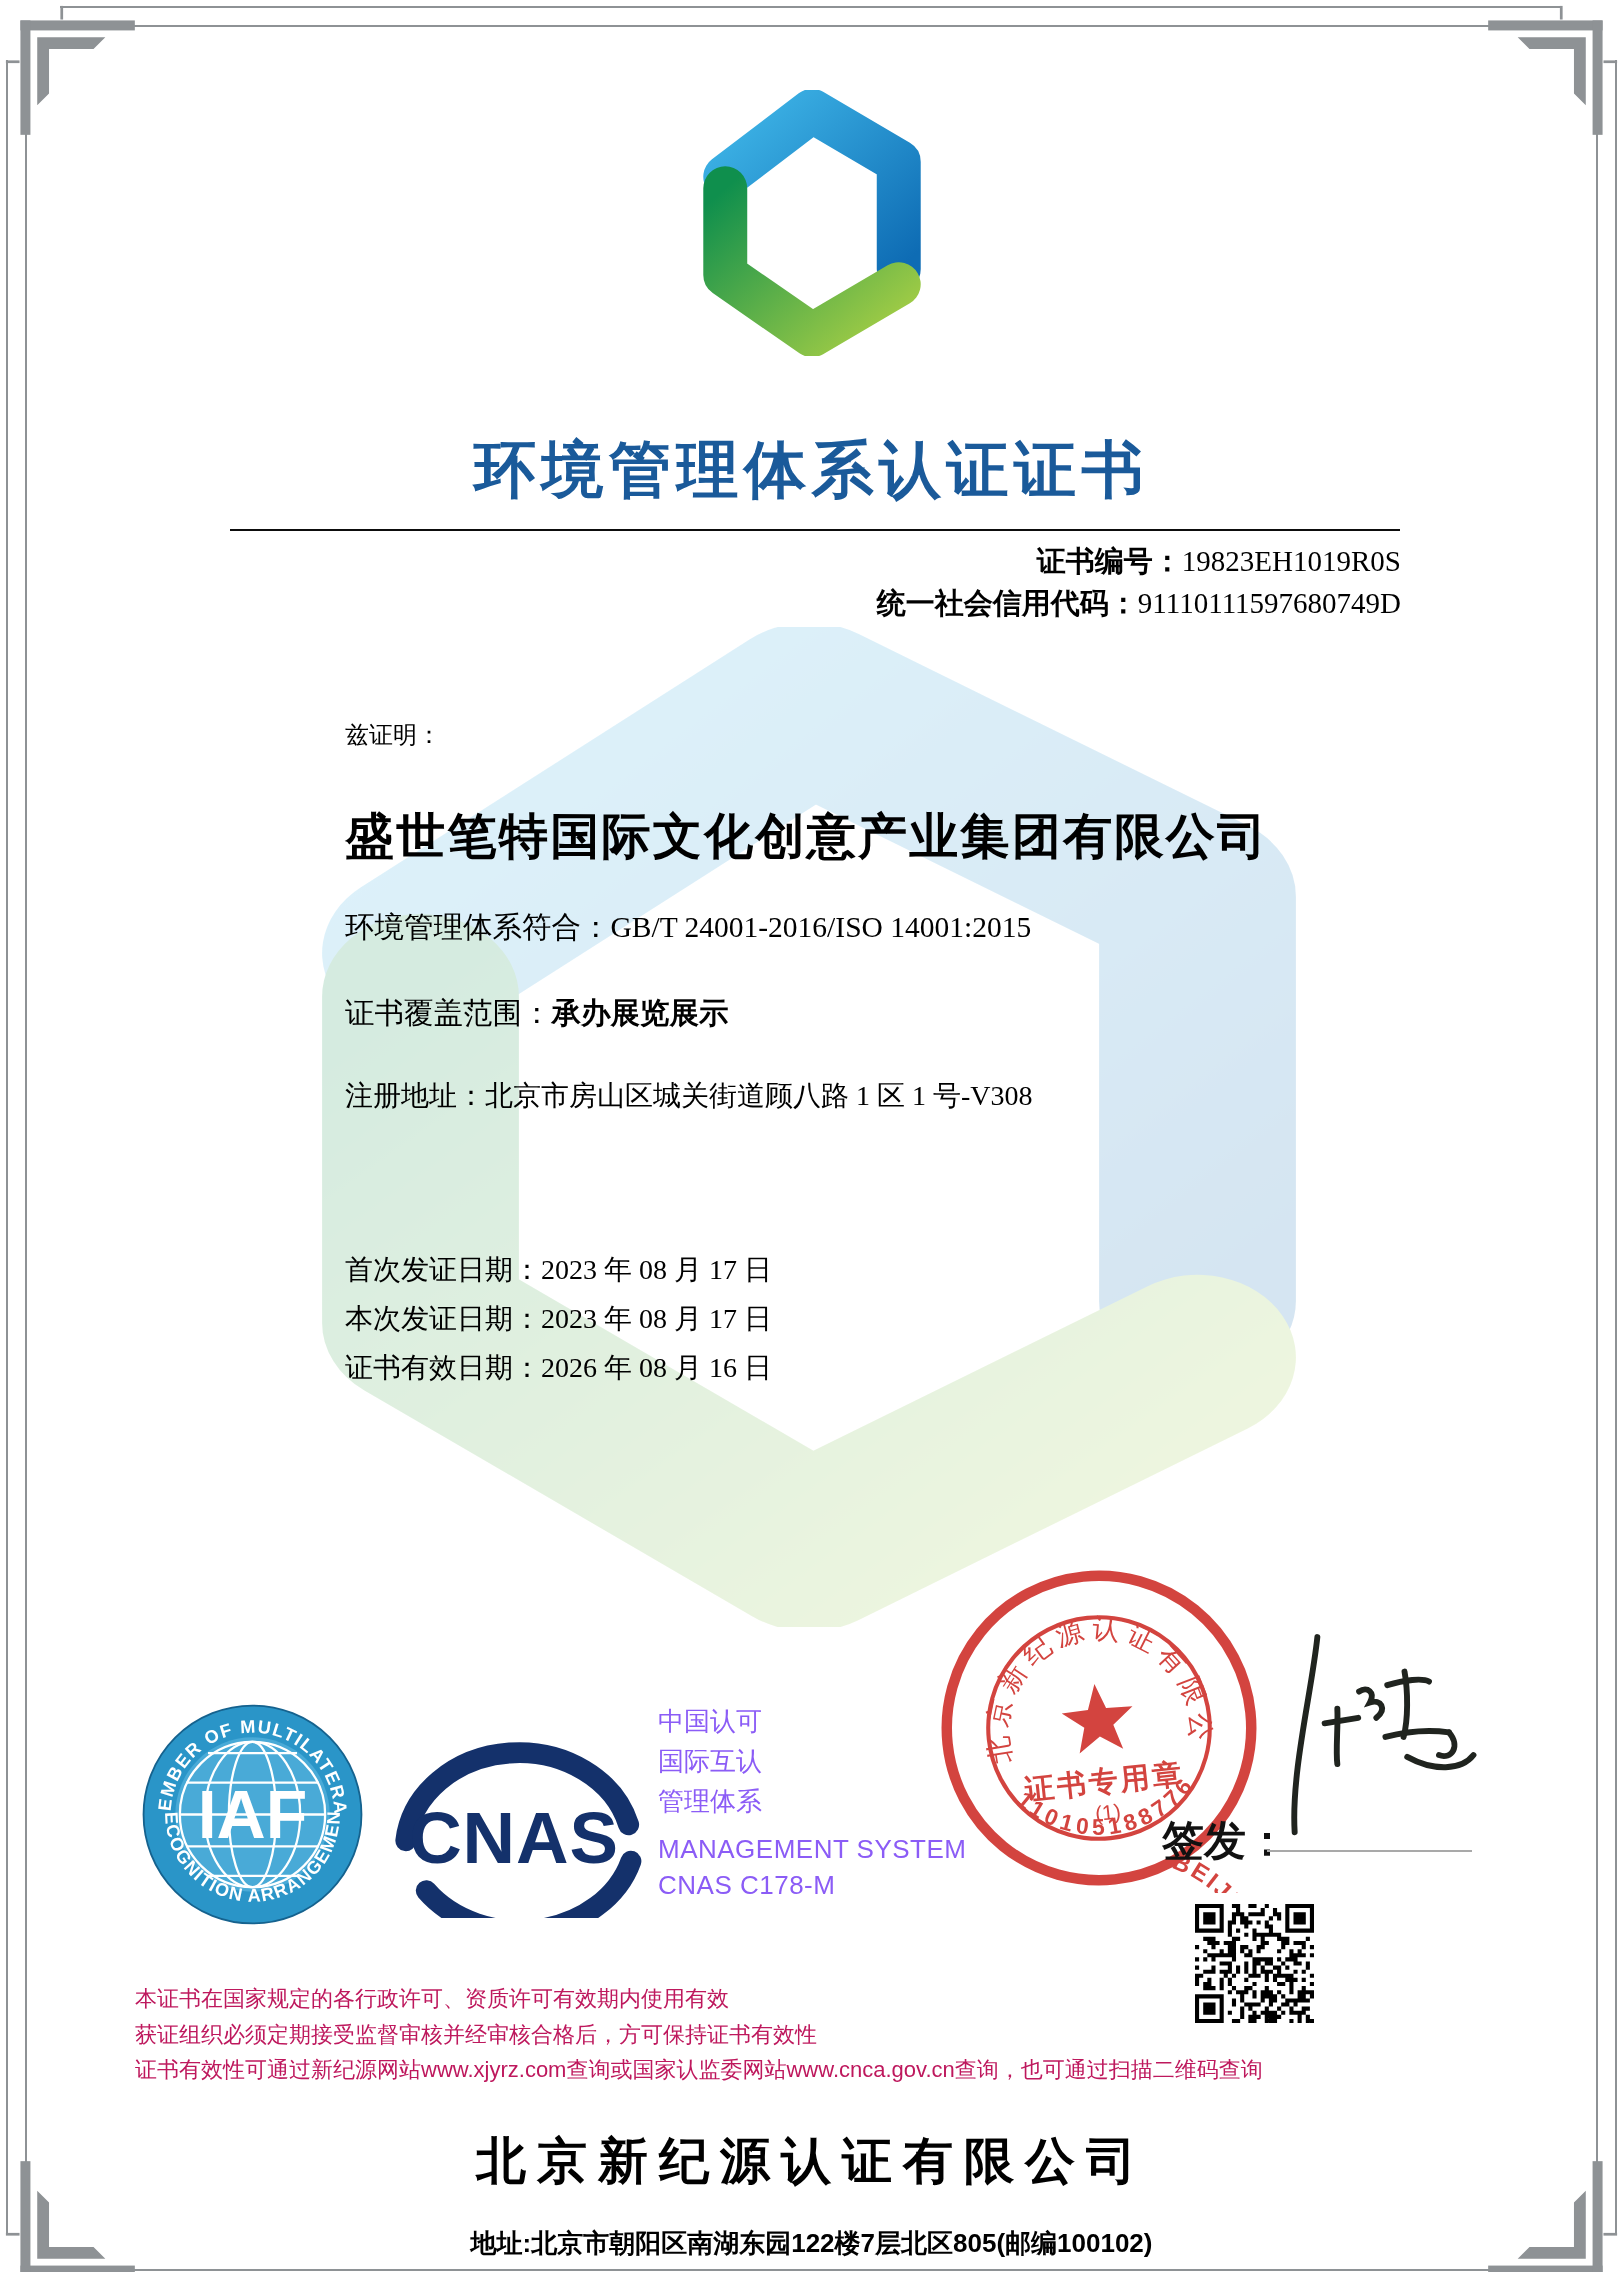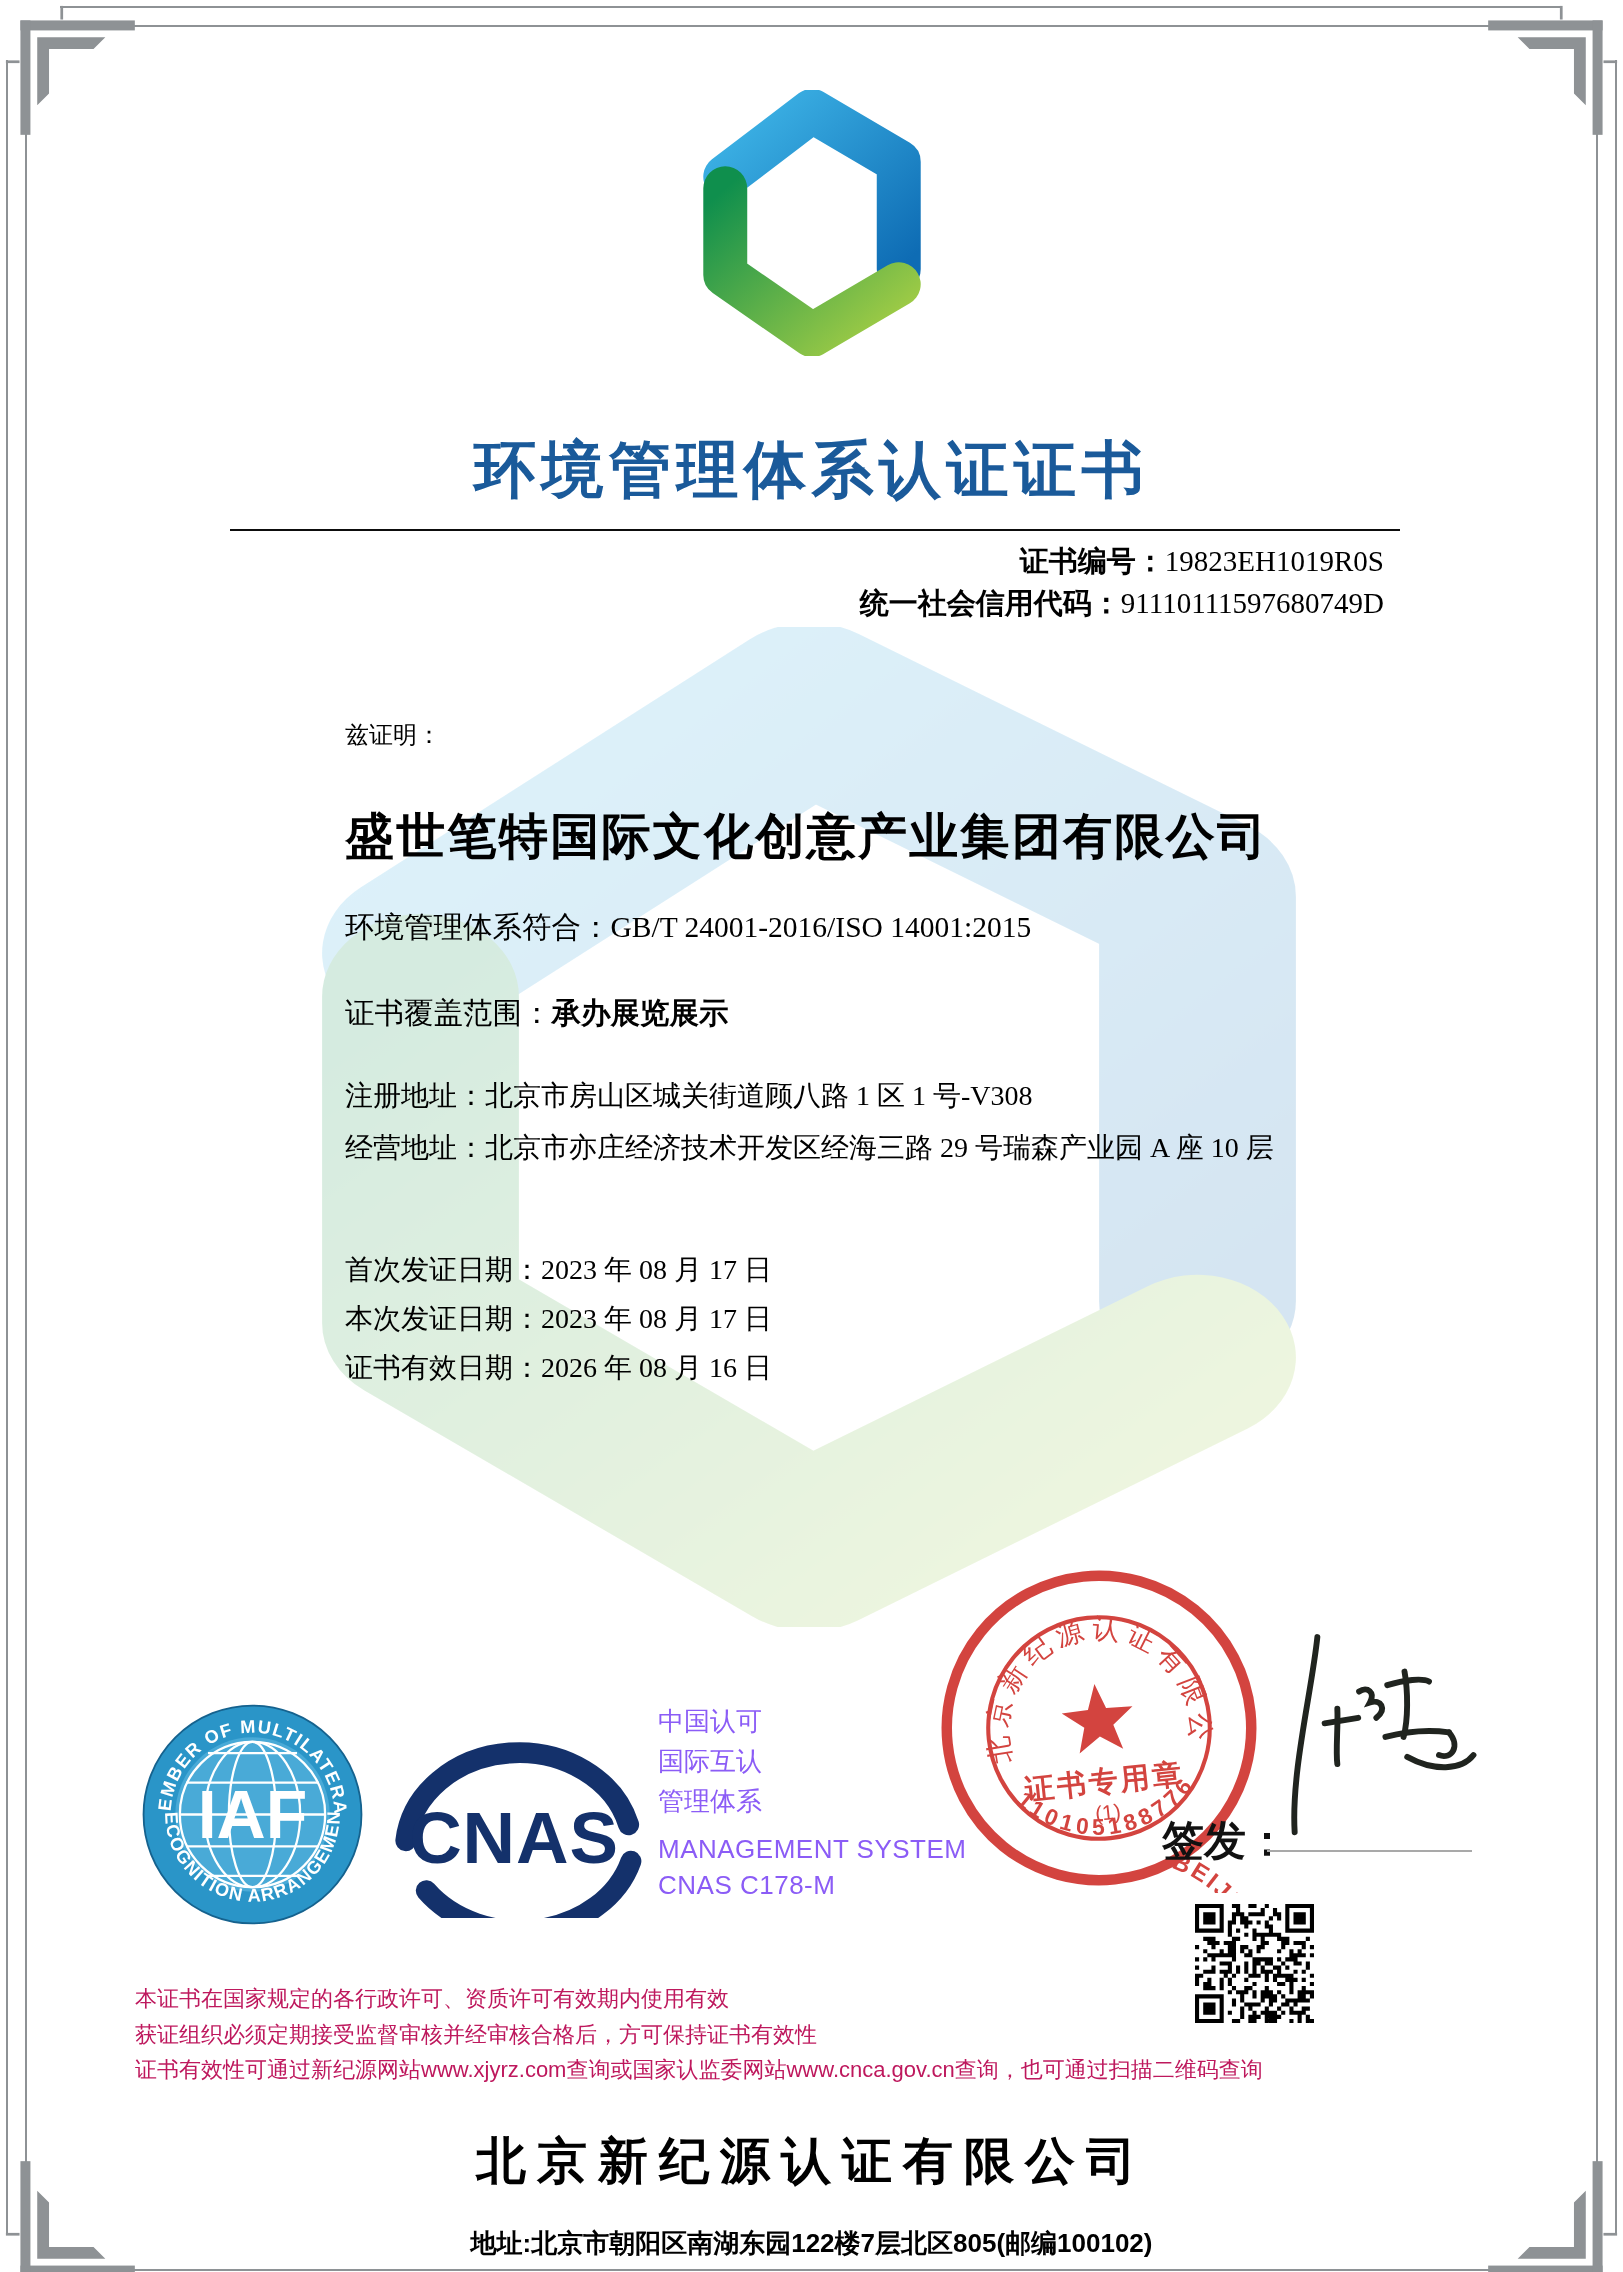--- a/index.html
+++ b/index.html
@@ -9,21 +9,21 @@
   .nowrap{white-space:nowrap;}
   .hei{font-family:"Liberation Sans","DejaVu Sans",sans-serif;}
   .center{left:0;width:100%;text-align:center;}
   
   .frame-line{background:#8e9295;}
   #inner-rect{left:25px;top:25px;right:25px;bottom:25px;border:2.7px solid #8e9295;}
   .corner{width:227px;height:227px;}
   
   #title{top:428px;font-size:62px;font-weight:bold;letter-spacing:5.5px;color:#1a5a9a;}
   #title-rule{left:230px;top:529px;width:1170px;height:2.3px;background:#0d0d0d;}
-  .meta-line{right:239px;font-size:29px;text-align:left;}
+  .meta-line{right:222px;font-size:29px;text-align:left;}
   .meta-label{font-weight:bold;}
   #attest{left:345px;top:719px;font-size:24px;}
   #company{left:345px;top:804px;font-size:49px;font-weight:bold;letter-spacing:2.3px;}
   #standard{left:345px;top:908px;font-size:29.5px;}
   #scope{left:345px;top:994px;font-size:29.5px;}
   #scope .val{font-weight:bold;}
   .addr{left:345px;font-size:28px;}
   .datel{left:345px;font-size:28px;}
   
   #acc-text{left:658px;top:1701px;font-size:26px;color:#8b5cf6;line-height:40px;}
@@ -126,21 +126,20 @@
     <span class="meta-label">统一社会信用代码：</span><span>91110111597680749D</span>
   </div>
 
   <div class="abs nowrap" id="attest">兹证明：</div>
   <div class="abs nowrap hei" id="company">盛世笔特国际文化创意产业集团有限公司</div>
   <div class="abs nowrap" id="standard">环境管理体系符合：GB/T 24001-2016/ISO 14001:2015</div>
   <div class="abs nowrap" id="scope">
     <span>证书覆盖范围：</span><span class="val">承办展览展示</span>
   </div>
   <div class="abs nowrap addr" style="top:1077px;">注册地址：北京市房山区城关街道顾八路 1 区 1 号-V308</div>
-  <div class="abs nowrap addr" style="top:1129px;">经营地址：北京市亦庄经济技术开发区经海三路 29 号瑞森产业园 A 座 10 层</div>
   <div class="abs nowrap datel" style="top:1251px;">首次发证日期：2023 年 08 月 17 日</div>
   <div class="abs nowrap datel" style="top:1300px;">本次发证日期：2023 年 08 月 17 日</div>
   <div class="abs nowrap datel" style="top:1349px;">证书有效日期：2026 年 08 月 16 日</div>
 
   <svg class="abs" style="left:139px;top:1701px;" width="227" height="227" viewBox="0 0 500 500">
     <circle cx="250" cy="250" r="240" fill="#2a95c8" stroke="#15628e" stroke-width="4"></circle>
     <circle cx="250" cy="250" r="170" fill="#49aad7"></circle>
     <g stroke="#ffffff" stroke-width="5" fill="none">
       <circle cx="250" cy="250" r="160"></circle>
       <ellipse cx="250" cy="250" rx="105" ry="160"></ellipse>

